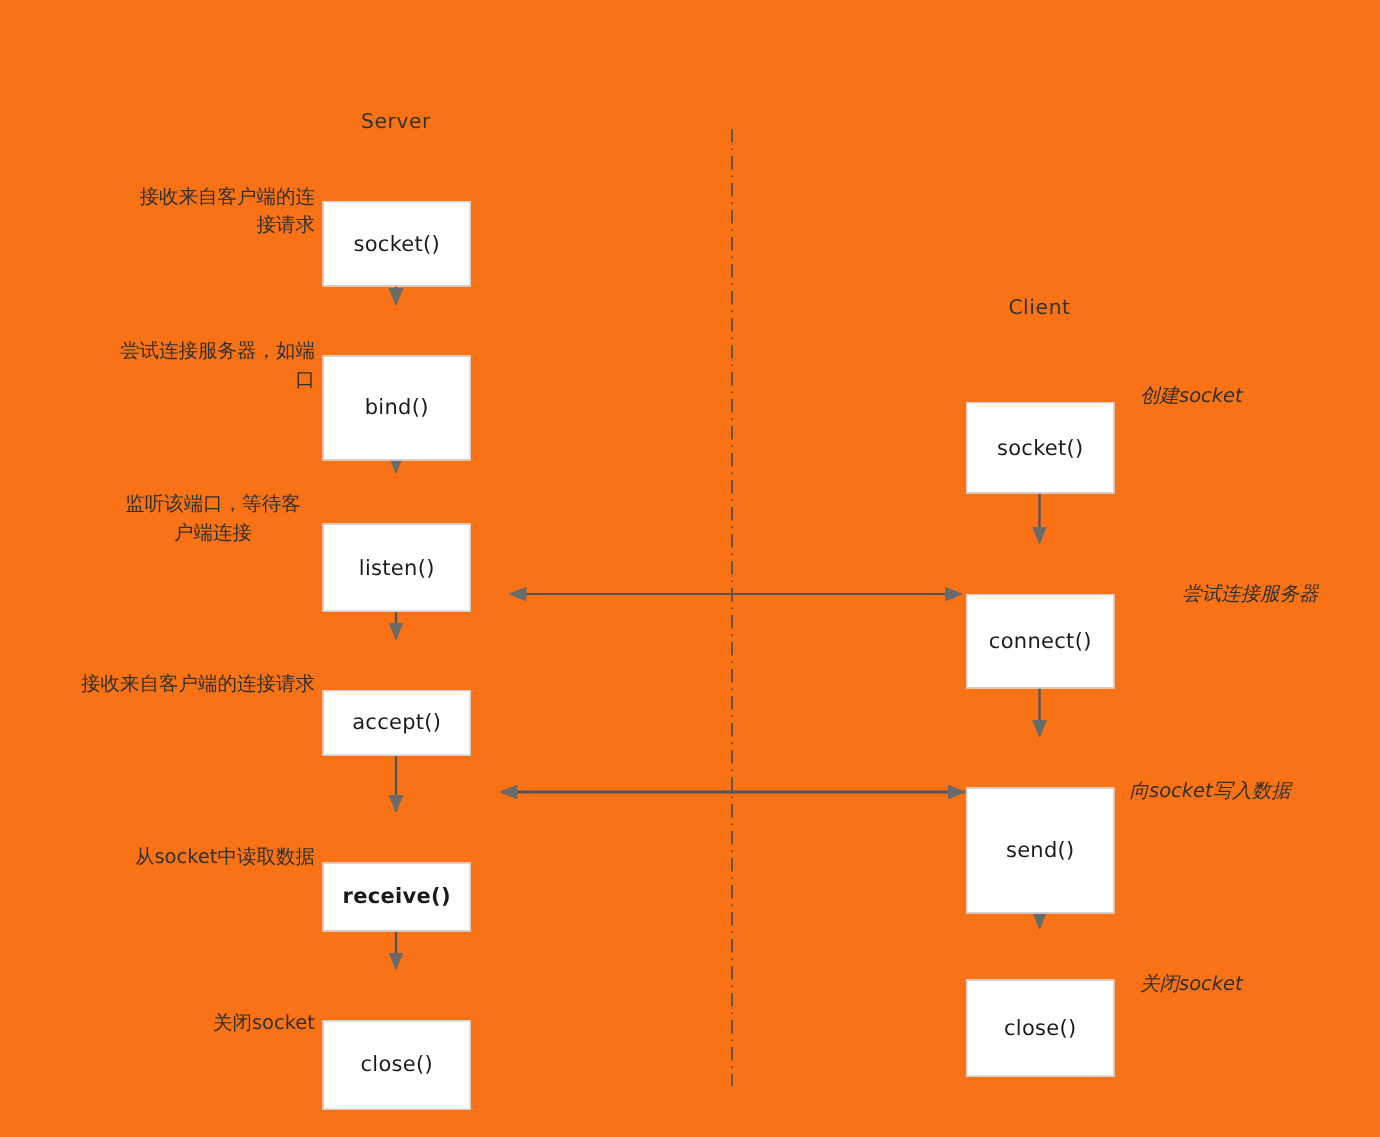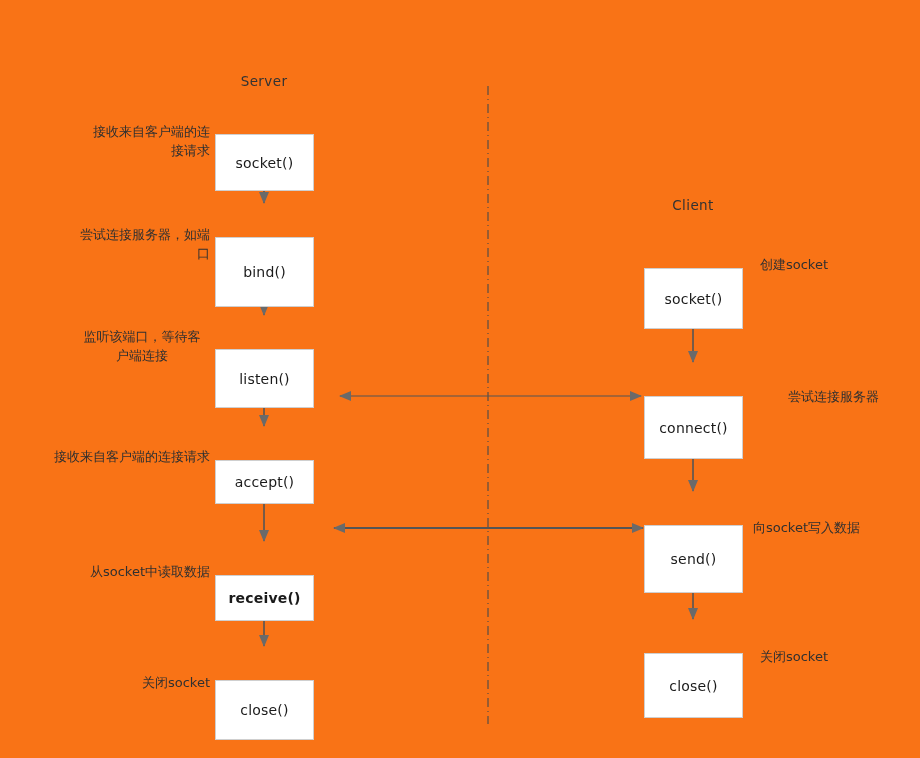--- a/index.html
+++ b/index.html
@@ -40,20 +40,21 @@
   }
   .side-label {
     position: absolute;
     color: #303030;
     font-size: 13px;
     line-height: 19px;
     white-space: pre-line;
   }
   .side-label.right-of {
     text-align: left;
+    font-style: italic;
   }
   .side-label.left-of {
     text-align: center;
   }
   svg.overlay {
     position: absolute;
     left: 0;
     top: 0;
     width: 920px;
     height: 758px;
@@ -105,21 +106,21 @@
 
   <div id="nodes-host">
       <div class="node" style="left: 215px; top: 102px; width: 99px; height: 57px;">socket()</div>
       <div class="node" style="left: 215px; top: 205px; width: 99px; height: 70px;">bind()</div>
       <div class="node" style="left: 215px; top: 317px; width: 99px; height: 59px;">listen()</div>
       <div class="node" style="left: 215px; top: 428px; width: 99px; height: 44px;">accept()</div>
       <div class="node" style="left: 215px; top: 543px; width: 99px; height: 46px; font-weight: bold;">receive()</div>
       <div class="node" style="left: 215px; top: 648px; width: 99px; height: 60px;">close()</div>
       <div class="node" style="left: 644px; top: 236px; width: 99px; height: 61px;">socket()</div>
       <div class="node" style="left: 644px; top: 364px; width: 99px; height: 63px;">connect()</div>
-      <div class="node" style="left: 644px; top: 493px; width: 99px; height: 68px;">send()</div>
+      <div class="node" style="left: 644px; top: 493px; width: 99px; height: 84px;">send()</div>
       <div class="node" style="left: 644px; top: 621px; width: 99px; height: 65px;">close()</div>
     </div>
   <div id="labels-host">
       <div class="side-label left-of" style="left: 88px; top: 122px; width: 122px; text-align: right;">接收来自客户端的连接请求</div>
       <div class="side-label left-of" style="left: 74px; top: 225px; width: 136px; text-align: right;">尝试连接服务器，如端口</div>
       <div class="side-label left-of" style="left: 74px; top: 327px; width: 136px; text-align: center;">监听该端口，等待客
 户端连接</div>
       <div class="side-label left-of" style="left: 48px; top: 447px; width: 162px; text-align: right;">接收来自客户端的连接请求</div>
       <div class="side-label left-of" style="left: 60px; top: 562px; width: 150px; text-align: right;">从socket中读取数据</div>
       <div class="side-label left-of" style="left: 80px; top: 673px; width: 130px; text-align: right;">关闭socket</div>

